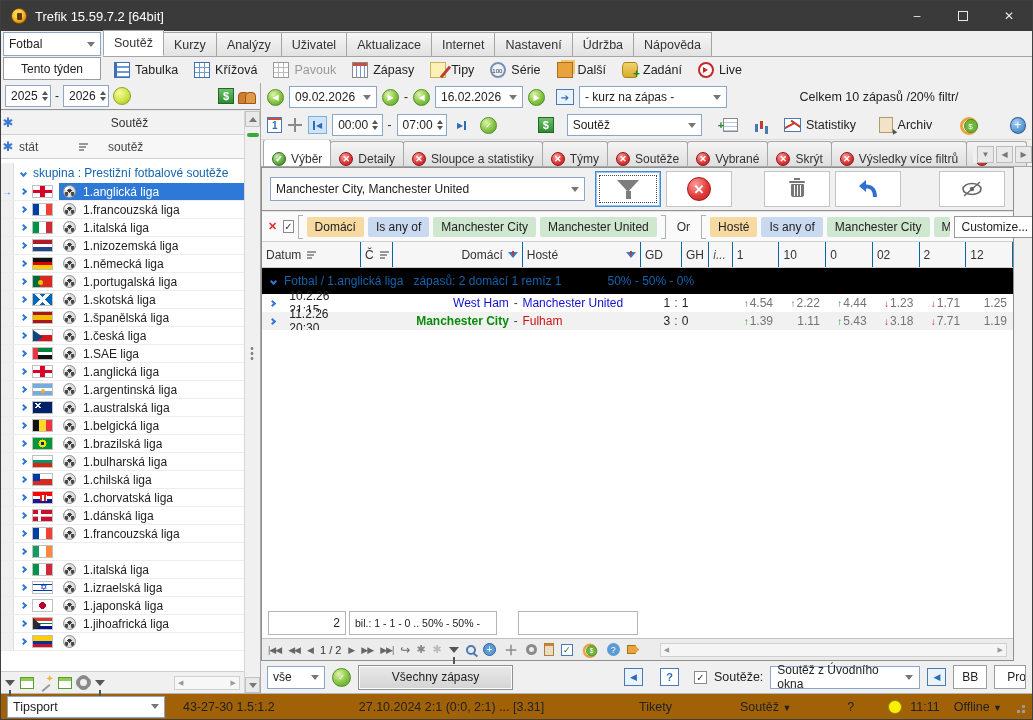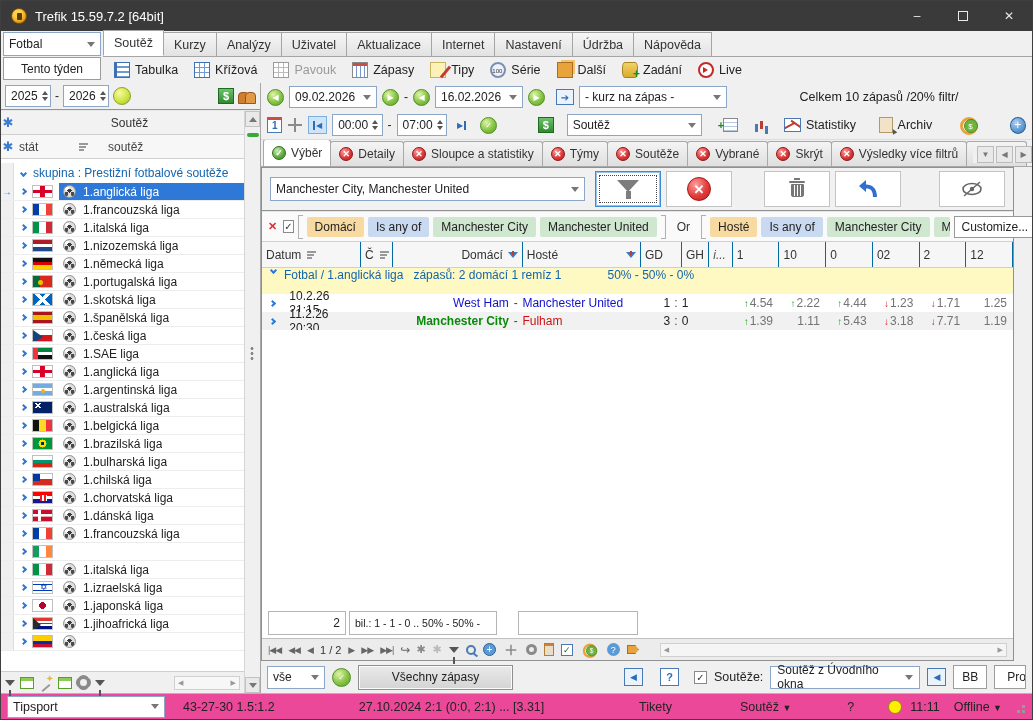--- a/index.html
+++ b/index.html
@@ -180,21 +180,21 @@
   .ic-archiv{width:14px;height:16px;background:#f2e3c8;border:1px solid #b09a6a;position:relative}
   .ic-archiv::after{content:"\25B4";position:absolute;right:-4px;bottom:-4px;color:#555;transform:rotate(-30deg);font-size:10px}
   .ic-coins{width:20px;height:16px;position:relative}
   .ic-coins::before{content:"";position:absolute;left:1px;top:0;width:12px;height:12px;border-radius:50%;border:3px solid #e8a33d;background:#fff}
   .ic-coins::after{content:"$";position:absolute;right:1px;bottom:0;width:12px;height:12px;border-radius:50%;background:#6fb43c;border:1px solid #4c8c22;color:#fff;font-size:8px;display:flex;align-items:center;justify-content:center}
   .ic-plus{width:17px;height:17px;border-radius:50%;background:radial-gradient(circle at 35% 30%,#aecdf0,#5b9bd5 60%,#3b78b5);border:1px solid #2e5f96;color:#fff;font-size:12px;display:flex;align-items:center;justify-content:center}
   .lbl{font-size:12.5px;color:#222}
 
   
   .ftabs{height:27px;display:flex;align-items:flex-end;padding-left:2px;position:relative;flex:0 0 27px;border-bottom:1px solid #a8a8a8;overflow:hidden}
-  .ftab{height:25px;display:flex;align-items:center;gap:5px;padding:0 8px;margin-right:-1px;border:1px solid #a8a8a8;border-bottom:none;
+  .ftab{height:25px;display:flex;align-items:flex-end;gap:5px;padding:0 8px;margin-right:-1px;border:1px solid #a8a8a8;border-bottom:none;
     border-radius:3px 3px 0 0;background:linear-gradient(#f4f4f4,#dfdfdf);white-space:nowrap;color:#333}
   .ftab .st{width:14px;height:14px;border-radius:50%;display:flex;align-items:center;justify-content:center;color:#fff;font-size:9px;font-weight:bold}
   .ftab.on{background:#fff;height:27px;position:relative;z-index:2}
   .ftab.on .st{background:radial-gradient(circle at 35% 30%,#c9ecb0,#5da83c 60%,#3d7d22);border:1px solid #336a1c}
   .ftab.on .st::before{content:"\2713"}
   .ftab.off .st{background:radial-gradient(circle at 35% 30%,#ff9d9d,#d93434 60%,#b01d1d);border:1px solid #8f1515}
   .ftab.off .st::before{content:"\2715"}
   .ftabs-ctrl{position:absolute;right:0;bottom:3px;display:flex;gap:2px;background:#f0f0f0;padding-left:4px}
   .fcbtn{width:17px;height:17px;background:#e9e9e9;border:1px solid #bbb;display:flex;align-items:center;justify-content:center;color:#777;font-size:8px}
 
@@ -226,21 +226,21 @@
 
   
   .ghead{height:26px;flex:0 0 26px;display:flex;align-items:center;background:#f6f6f6;border-bottom:1px solid #cfcfcf;color:#333}
   .hc{height:100%;display:flex;align-items:center;padding:0 4px;border-right:1px solid #0369a1}
   .hc.num{justify-content:flex-start}
   .h-datum{width:102px}.h-c{width:32px}.h-dom{width:134px;justify-content:flex-end}.h-hos{width:122px}
   .h-gd{width:42px}.h-gh{width:28px}.h-i{width:24px;font-style:italic;color:#555}.h-odd{width:48px}
   .fns{width:0;height:0;border-left:5px solid transparent;border-right:5px solid transparent;border-top:6px solid #3a78c2;margin-left:5px;position:relative}
   .fns::after{content:"";position:absolute;left:-1px;top:-7px;width:2px;height:4px;background:#c23b2e}
   .h-hos .fns{margin-left:auto}
-  .grouprow{height:26px;flex:0 0 26px;display:flex;color:#1464ac;background:#fef9c3}
+  .grouprow{height:26px;flex:0 0 26px;display:flex;align-items:center;color:#1464ac;background:#000000}
   .grouprow .gr-chev{width:22px;display:flex;justify-content:center}
   .grouprow .pct{margin-left:46px}
   .grouprow .stats{margin-left:10px}
   .drow{height:18px;flex:0 0 18px;display:flex;align-items:center}
   .drow.alt{background:#f1f1f1}
   .c-arrow{width:22px;display:flex;justify-content:center}
   .c-datum{width:80px;padding-left:6px}
   .c-c{width:32px}
   .c-dom{width:120px;text-align:right}
   .c-sep{width:14px;text-align:center;color:#444}
@@ -283,21 +283,21 @@
   .ctrlrow{height:32px;flex:0 0 32px;display:flex;align-items:center;gap:7px;padding:0 6px;background:#f0f0f0}
   .vsecombo{width:58px;height:23px;justify-content:center;gap:6px}
   .bigbtn{width:155px;height:25px;background:linear-gradient(#e9e9e9,#d4d4d4);border:1px solid #8f8f8f;display:flex;align-items:center;justify-content:center;box-shadow:inset 0 0 0 1px #fbfbfb}
   .ic-back{width:19px;height:18px;background:#eaf2fb;border:1px solid #4a7ab5;color:#2e6db5;display:flex;align-items:center;justify-content:center;font-size:9px}
   .ic-help{width:19px;height:18px;background:#fff;border:1px solid #4a7ab5;color:#2e6db5;display:flex;align-items:center;justify-content:center;font-weight:bold;font-size:11px}
   .srccombo{width:150px;height:23px;justify-content:space-between;padding:0 6px}
   .bbbtn{width:34px;height:24px;background:#fff;border:1px solid #9c9c9c;display:flex;align-items:center;justify-content:center}
   .profibtn{flex:1;height:24px;background:#fff;border:1px solid #9c9c9c;display:flex;align-items:center;padding-left:12px;overflow:hidden;white-space:nowrap}
 
   
-  .statusbar{height:26px;flex:0 0 26px;border-top:1px solid #b5b5b5;background:#ec4899;display:flex;align-items:center;padding:0 6px;font-size:12.5px;color:#222}
+  .statusbar{height:26px;flex:0 0 26px;border-top:1px solid #b5b5b5;background:#a16207;display:flex;align-items:center;padding:0 6px;font-size:12.5px;color:#222}
   .tipcombo{width:158px;height:22px;justify-content:center;gap:8px}
   .sbit{white-space:nowrap}
   .dot-y{width:14px;height:14px;border-radius:50%;background:#ffee00;border:1px solid #8a8a1a}
   .grip{margin-left:10px;width:14px;height:14px;background:
     radial-gradient(circle,#9a9a9a 1.5px,transparent 1.7px) 9px 9px/5px 5px no-repeat,
     radial-gradient(circle,#9a9a9a 1.5px,transparent 1.7px) 9px 4px/5px 5px no-repeat,
     radial-gradient(circle,#9a9a9a 1.5px,transparent 1.7px) 4px 9px/5px 5px no-repeat}
 </style>
 </head>
 <body>

